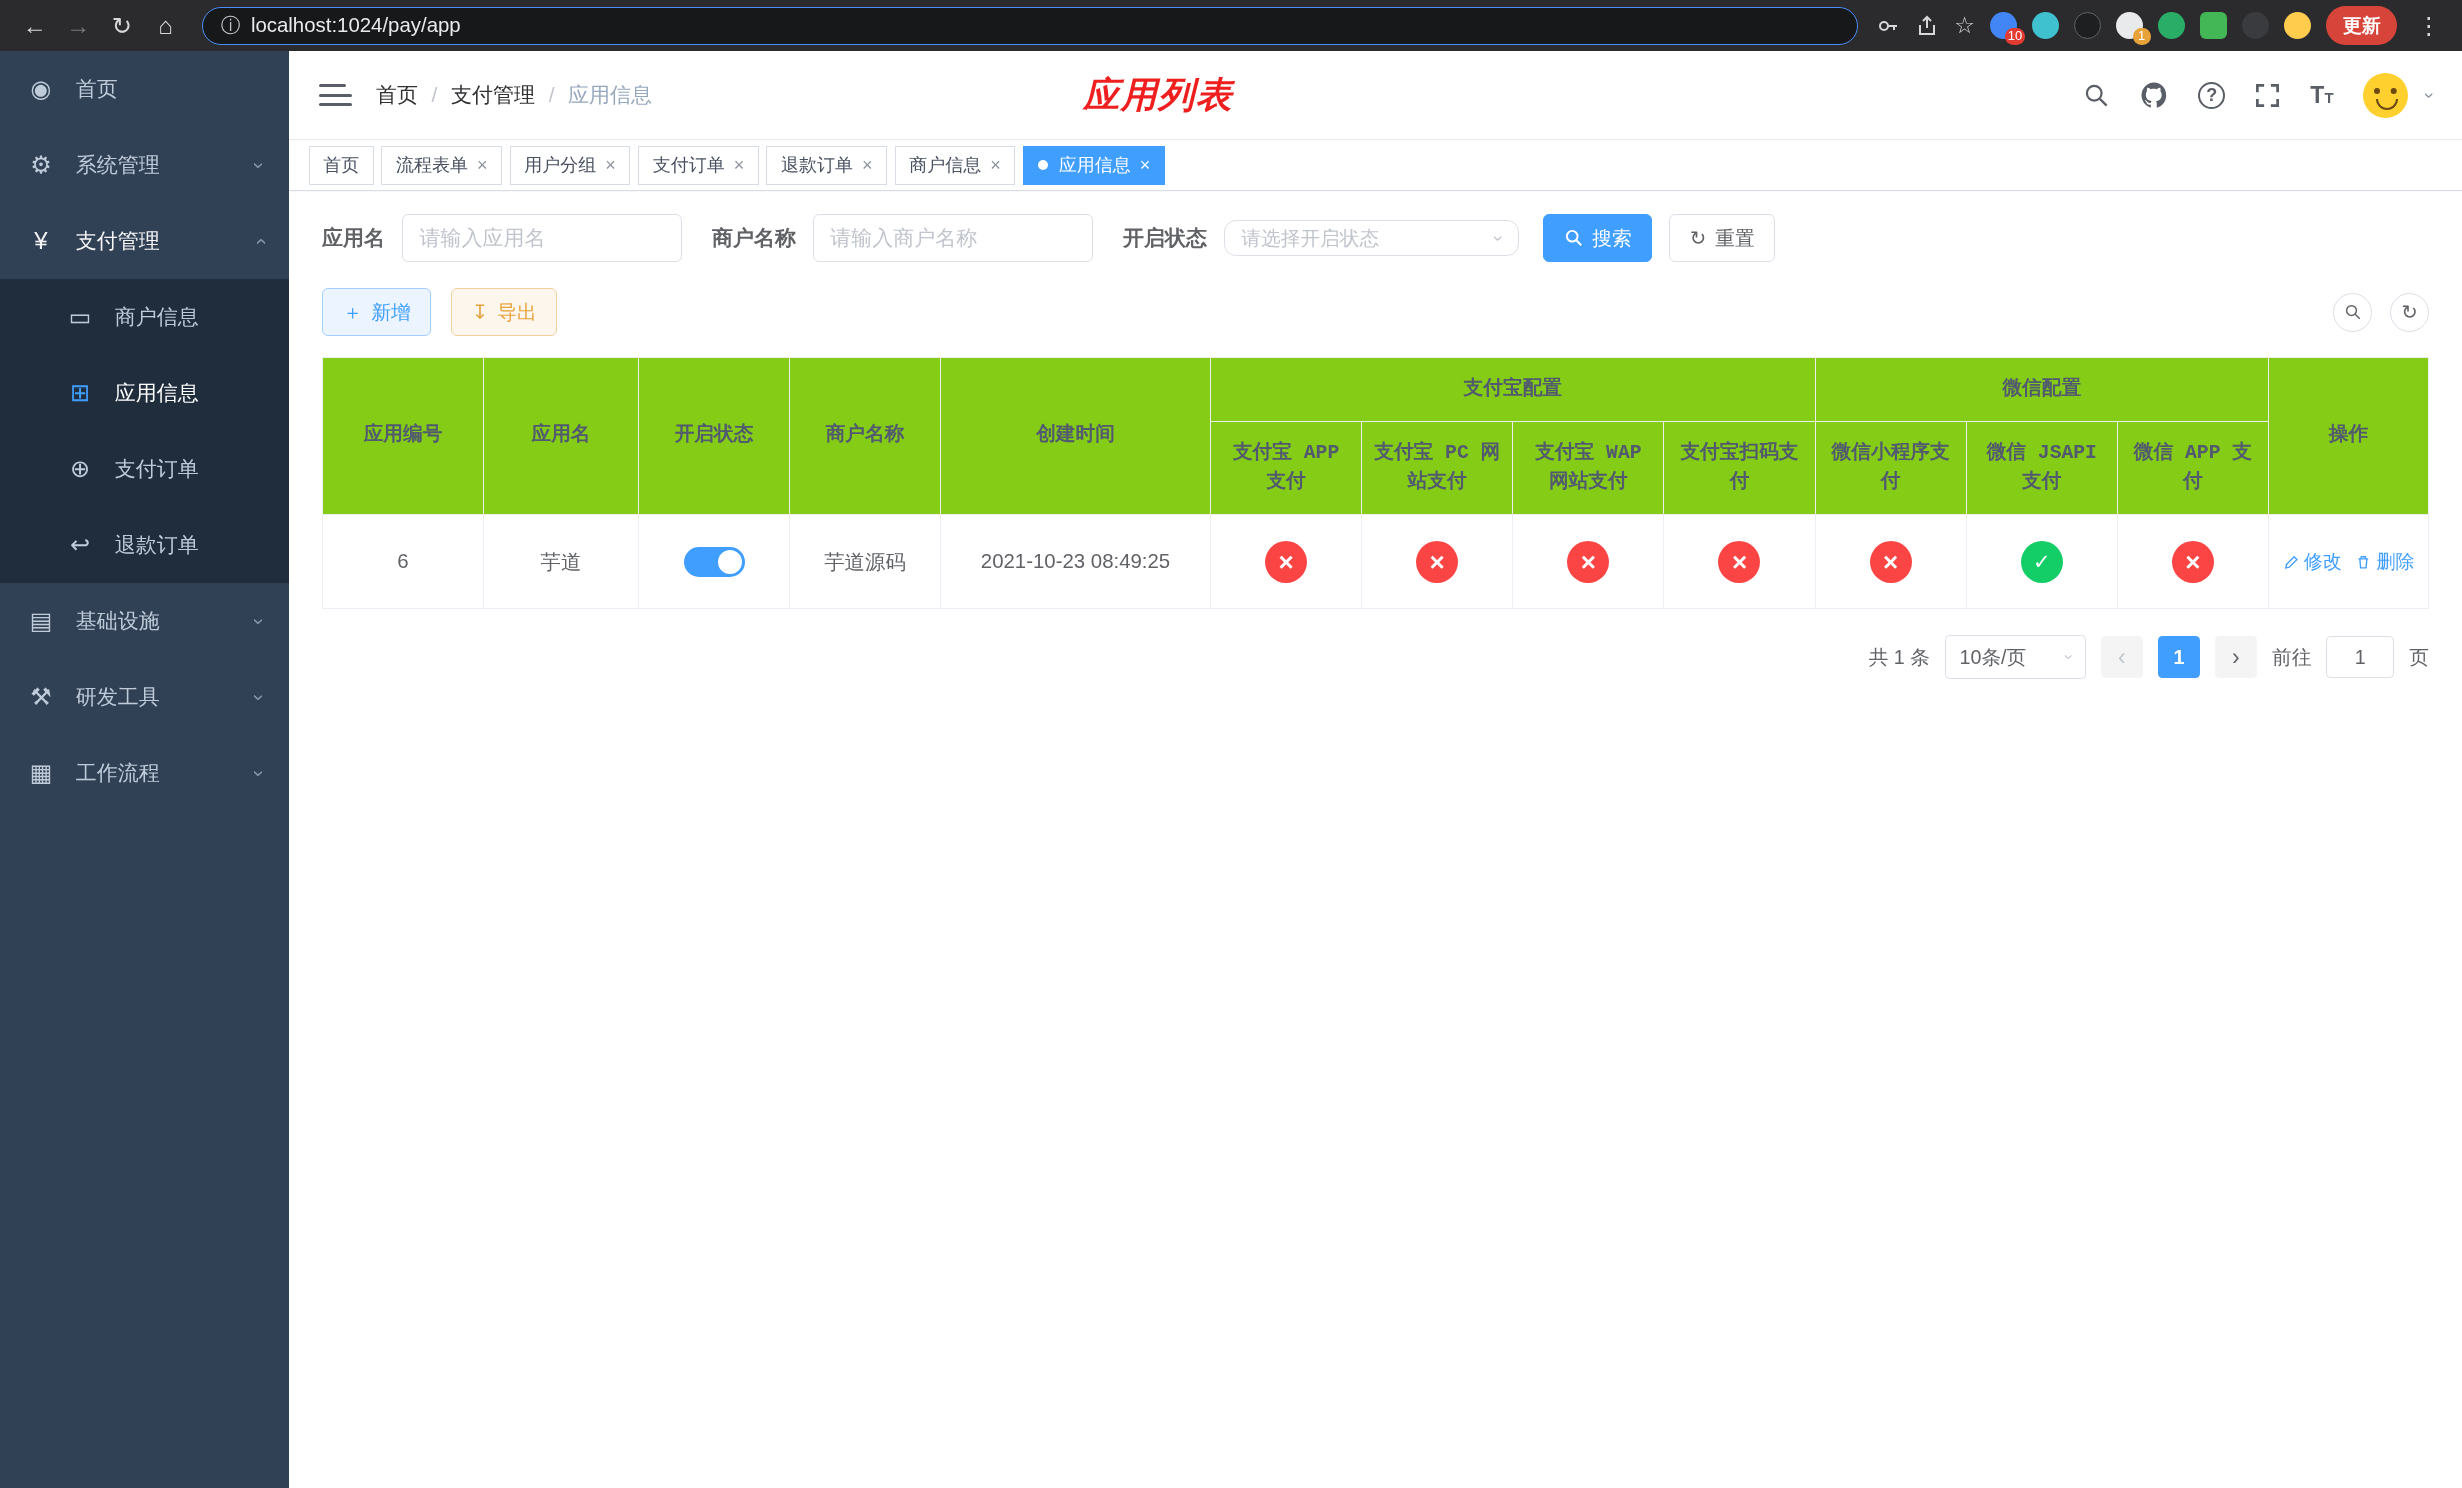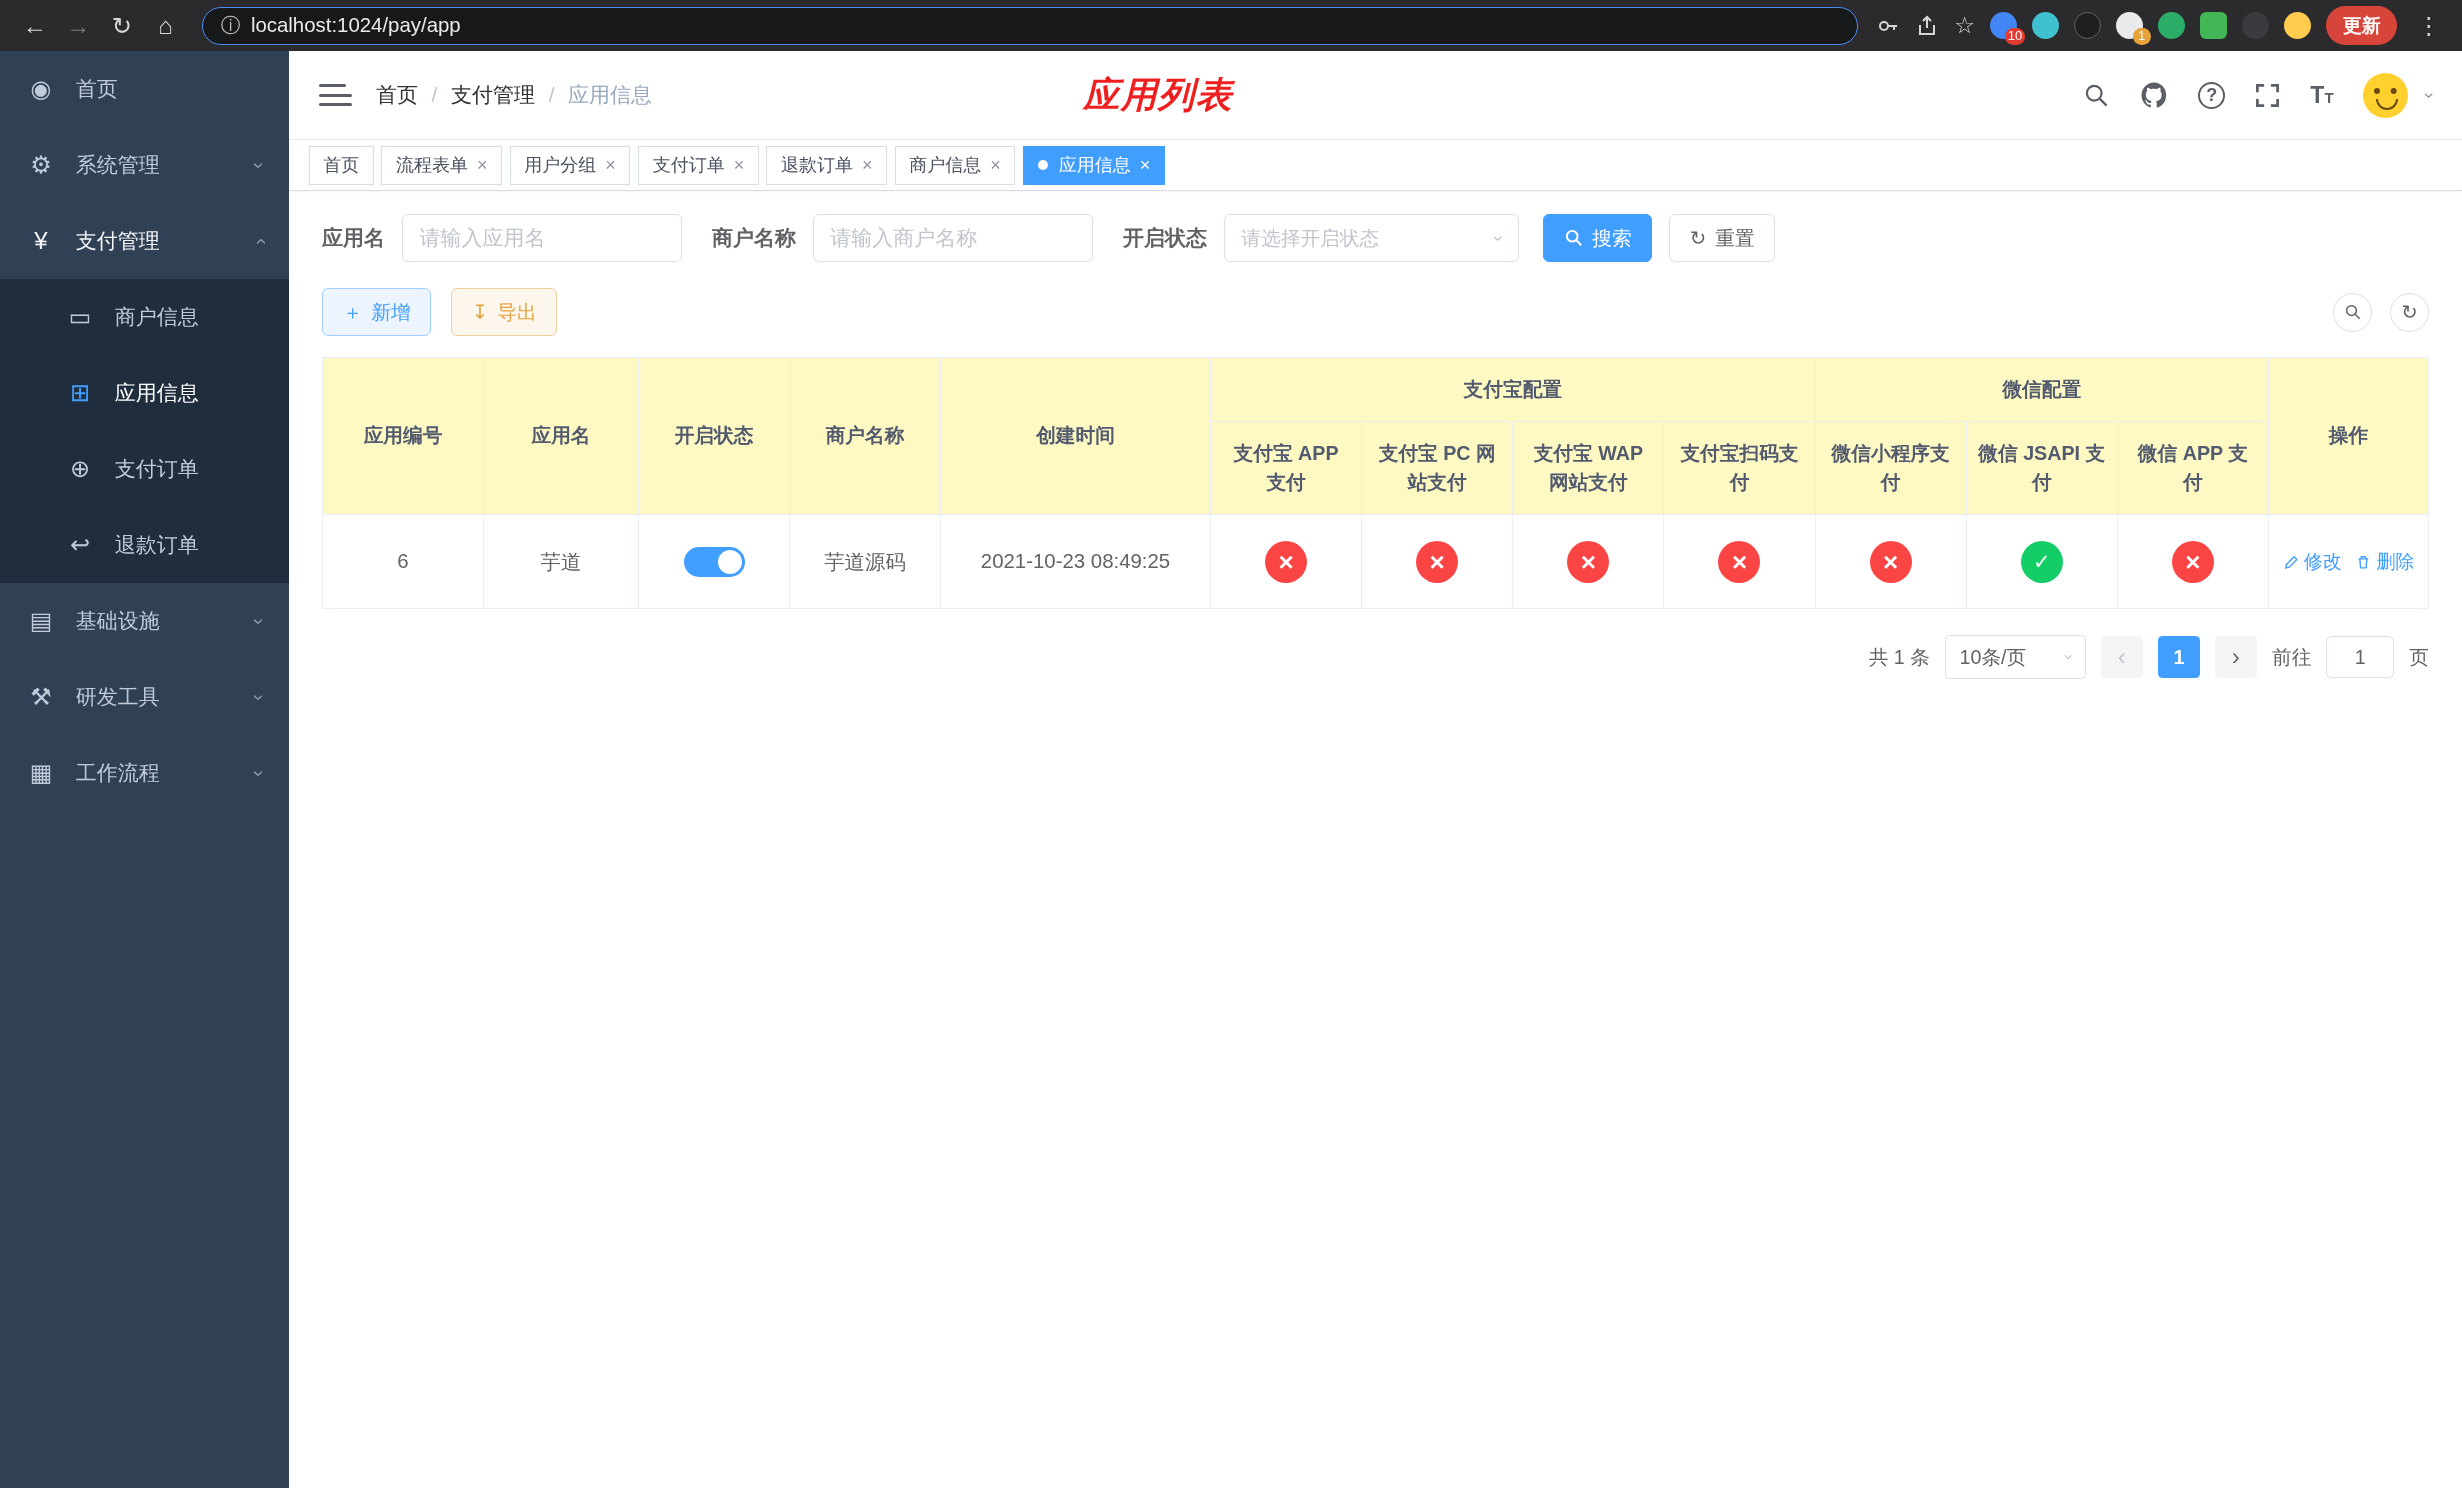--- a/index.html
+++ b/index.html
@@ -64,35 +64,35 @@
   .tag.active{background:#409eff;border-color:#409eff;color:#fff;}
   .tag.active .x{color:#fff;}
   .tag.active::before{content:"";width:10.6px;height:10.6px;border-radius:50%;background:#fff;margin-right:1.5px;}
 
   
   .content{padding:23px 33px;}
   .filter-row{display:flex;align-items:center;gap:16.7px;margin-bottom:26px;flex-wrap:nowrap;}
   .f-label{font-size:21px;font-weight:700;color:#606266;white-space:nowrap;}
   .f-input{height:48px;border:0.8px solid #dcdfe6;border-radius:6px;padding:0 16.7px;font-size:21px;color:#606266;width:280px;font-family:inherit;}
   .f-input::placeholder{color:#c0c4cc;}
-  .f-select{height:48px;width:295px;border:0.8px solid #dcdfe6;border-radius:6px;padding:0 16.7px;display:flex;align-items:center;justify-content:space-between;color:#c0c4cc;font-size:19.7px;cursor:pointer;}
+  .f-select{height:36px;width:295px;border:0.8px solid #dcdfe6;border-radius:12px;padding:0 16.7px;display:flex;align-items:center;justify-content:space-between;color:#c0c4cc;font-size:19.7px;cursor:pointer;}
   .f-select .chevron{display:inline-block;transform:rotate(90deg);color:#c0c4cc;font-size:18px;}
   .btn{height:48px;border-radius:6px;font-size:19.7px;display:inline-flex;align-items:center;gap:9px;padding:0 19.7px;cursor:pointer;border:0.8px solid transparent;font-family:inherit;}
   .btn-primary{background:#409eff;border-color:#409eff;color:#fff;}
   .btn-default{background:#fff;border-color:#dcdfe6;color:#606266;}
   .btn-plain-primary{background:#ecf5ff;border-color:#a0cfff;color:#409eff;}
   .btn-plain-warning{background:#fdf6ec;border-color:#f3d19e;color:#e6a23c;}
   .toolbar-row{display:flex;align-items:center;gap:19.7px;margin-bottom:21px;}
   .toolbar-right{margin-left:auto;display:flex;align-items:center;gap:18px;}
   .circle-btn{width:39px;height:39px;border:0.8px solid #dcdfe6;border-radius:50%;display:flex;align-items:center;justify-content:center;color:#606266;background:#fff;cursor:pointer;font-size:19.7px;}
 
   
   table{width:100%;border-collapse:collapse;border:0.8px solid #ebeef5;table-layout:fixed;}
   th,td{border:0.8px solid #ebeef5;text-align:center;vertical-align:middle;}
-  thead th{background:#fef9c3;color:#515a6e;font-size:19.7px;font-weight:700;padding:16.7px 10.6px;line-height:1.5;}
+  thead th{background:#84cc16;color:#515a6e;font-size:19.7px;font-weight:700;padding:16.7px 10.6px;line-height:1.5;font-family:Liberation Mono, monospace;}
   tbody td{font-size:20.4px;color:#606266;height:94px;padding:7.6px;}
   .col-id{width:161px;margin-left:20px;} .col-name{width:155px;} .col-status{width:151px;} .col-merchant{width:151px;} .col-created{width:270px;}
   .col-sub{width:150px;} .col-actions{width:160px;}
   .switch{width:61px;height:30px;border-radius:15px;display:inline-block;position:relative;background:#c0ccda;vertical-align:middle;cursor:pointer;}
   .switch[data-on="true"]{background:#409eff;}
   .switch::after{content:"";position:absolute;left:3px;top:3px;width:24px;height:24px;border-radius:50%;background:#fff;}
   .switch[data-on="true"]::after{left:auto;right:3px;}
   .status-circle{width:42px;height:42px;border-radius:50%;margin:0 auto;display:flex;align-items:center;justify-content:center;color:#fff;font-size:26px;font-weight:700;line-height:1;}
   .status-circle[data-status="cross"]{background:#fb4545;}
   .status-circle[data-status="cross"]::before{content:"×";}

